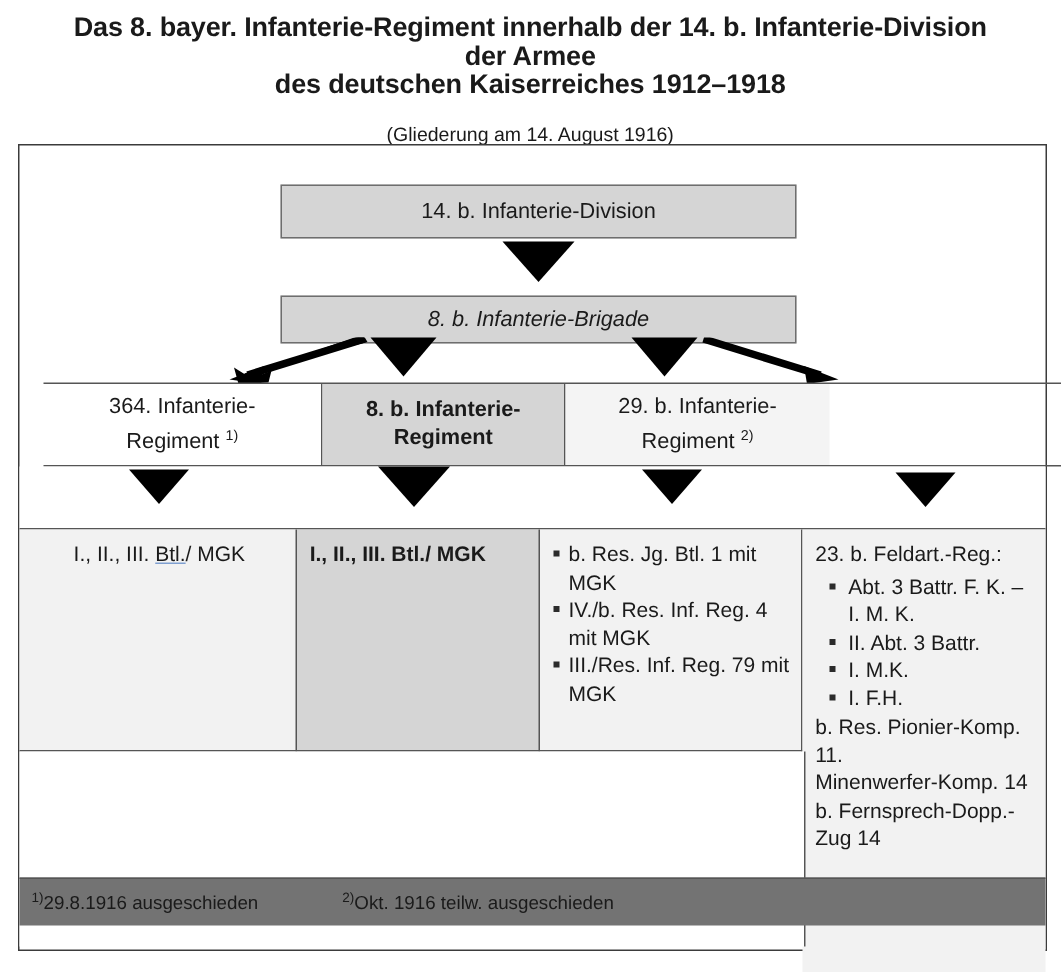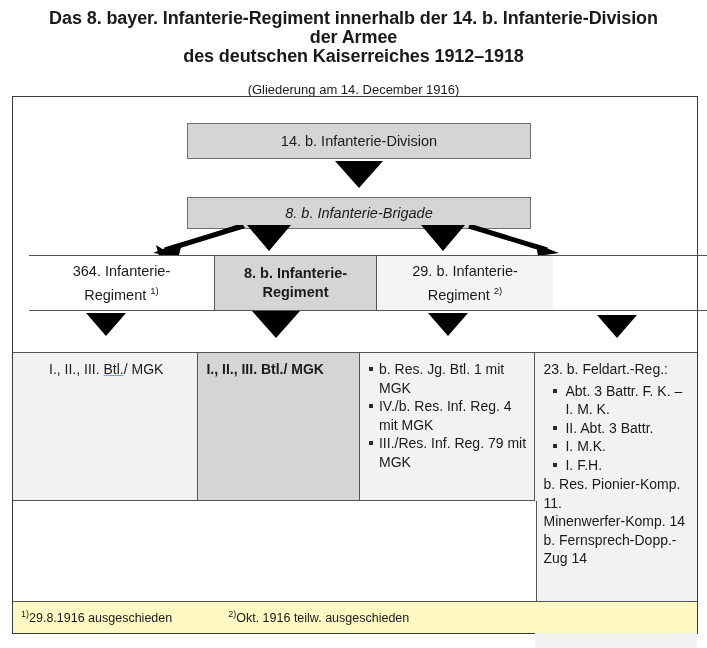--- a/index.html
+++ b/index.html
@@ -190,43 +190,43 @@
     height: 130px;
     background: #ffffff;
     box-sizing: border-box;
     border-right: 1.2px solid #555;
   }
 
   
   .footnote-row {
     position: absolute;
     left: 0;
-    bottom: 0;
+    bottom: 16px;
     width: 100%;
     height: 32px;
     border-top: 1.2px solid #555;
     box-sizing: border-box;
     display: flex;
     align-items: center;
     font-size: 12.5px;
     padding-left: 8px;
-    background: #fef9c3;
+    background: #737373;
   }
   .footnote-row .fn { margin-right: 56px; white-space: nowrap; }
   .footnote-row sup { font-size: 9px; vertical-align: super; }
 </style>
 </head>
 <body>
 
 <div class="title-block">
   <div class="main-title">
     <span>Das 8. bayer. Infanterie-Regiment innerhalb der 14. b. Infanterie-Division der Armee</span><br>
     <span>des deutschen Kaiserreiches 1912–1918</span>
   </div>
-  <div class="subtitle">(Gliederung am 14. December 1916)</div>
+  <div class="subtitle">(Gliederung am 14. August 1916)</div>
 </div>
 
 <div class="frame">
 
   <div class="topbox division">
     <span>14. b. Infanterie-Division</span>
   </div>
 
   <div class="tri" style="left:322px; top:64px;"></div>
 

